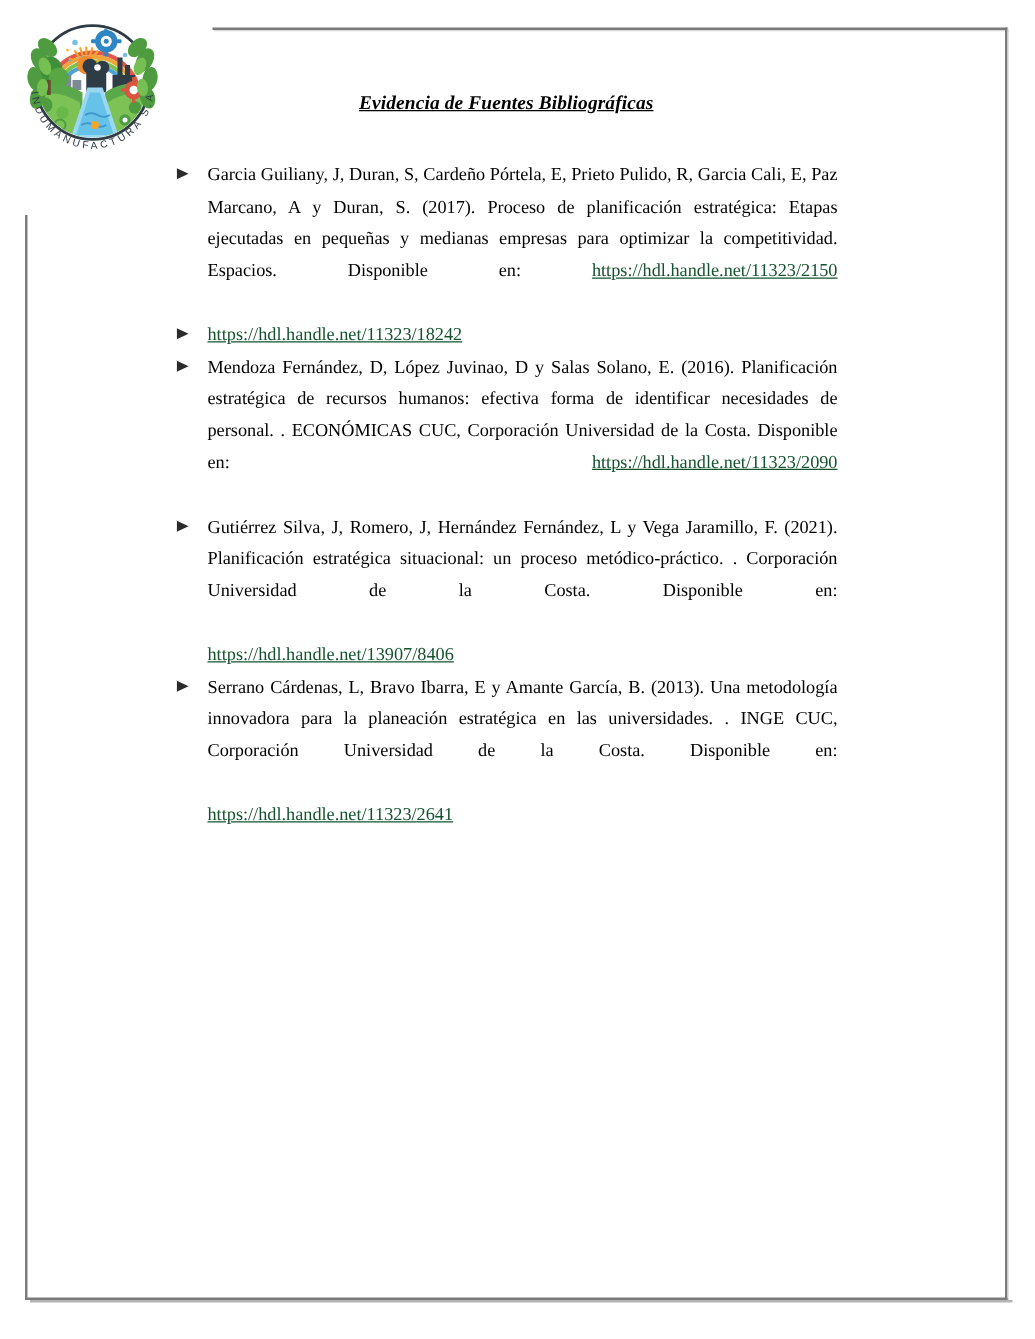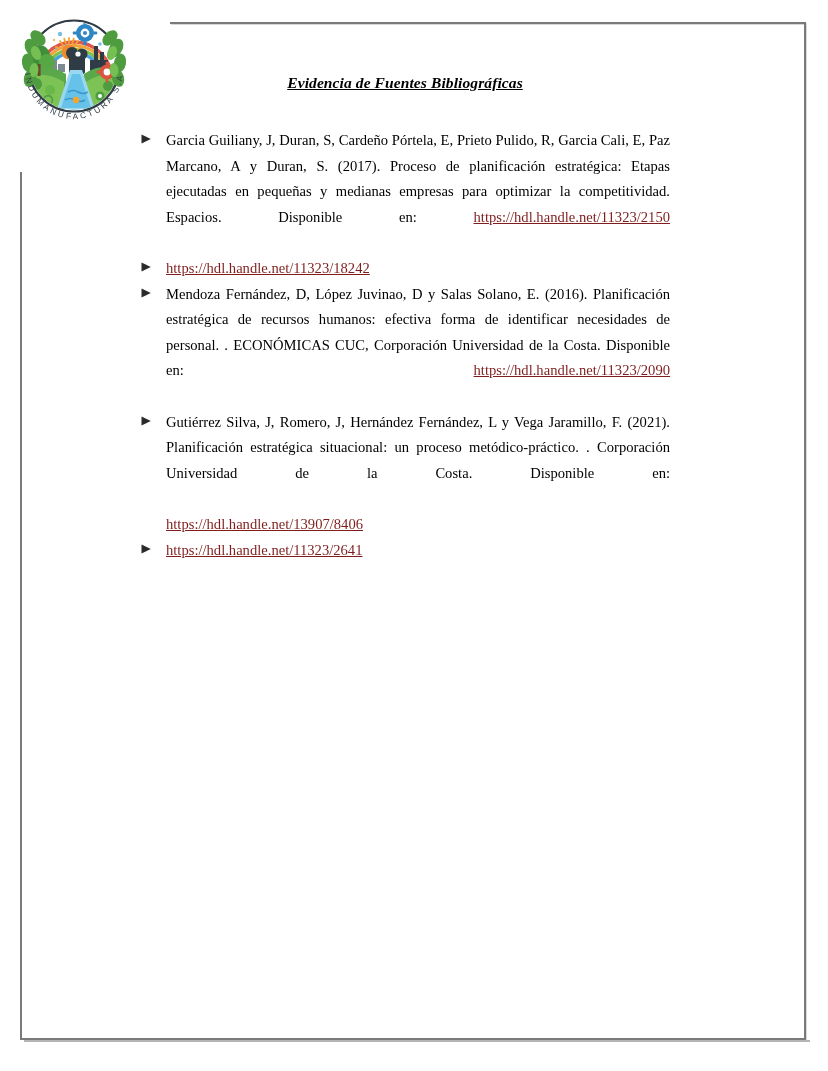--- a/index.html
+++ b/index.html
@@ -147,21 +147,21 @@
     text-justify: inter-word;
     color: #000000;
   }
   .ref-text:after {
     content: "";
     display: inline-block;
     width: 100%;
   }
 
   .ref-link {
-    color: #7f1d1d;
+    color: #14532d;
     text-decoration: underline;
     white-space: nowrap;
   }
 
   
   .ref-text.nojust { text-align: left; }
   .ref-text.nojust:after { display: none; }
 </style>
 </head>
 <body>
@@ -358,17 +358,18 @@
       <span class="ref-text"><span>Gutiérrez Silva, J, Romero, J, Hernández Fernández, L y Vega Jaramillo, F.  (2021).  Planificación   estratégica   situacional:   un   proceso   metódico-práctico.   .   Corporación       Universidad      de      la      Costa.        Disponible      en:</span></span>
       <span class="ref-text nojust"><a class="ref-link" href="#">https://hdl.handle.net/13907/8406</a></span>
     </li>
 
     <li class="ref-item">
       <span class="ref-bullet">
         <svg width="11" height="10" viewBox="0 0 11 10">
             <path d="M0.5 0.6 L9.8 5 L0.5 9.4 Z" fill="#2b2b2b"></path>
           </svg>
       </span>
+      <span class="ref-text"><span>Serrano Cárdenas, L, Bravo Ibarra, E y Amante García, B.   (2013).   Una metodología innovadora para la planeación estratégica en las universidades. .  INGE CUC,          Corporación   Universidad   de   la   Costa.     Disponible   en:</span></span>
       <span class="ref-text nojust"><a class="ref-link" href="#">https://hdl.handle.net/11323/2641</a></span>
     </li>
 
   </ul>
 </div>
 
 </body></html>

